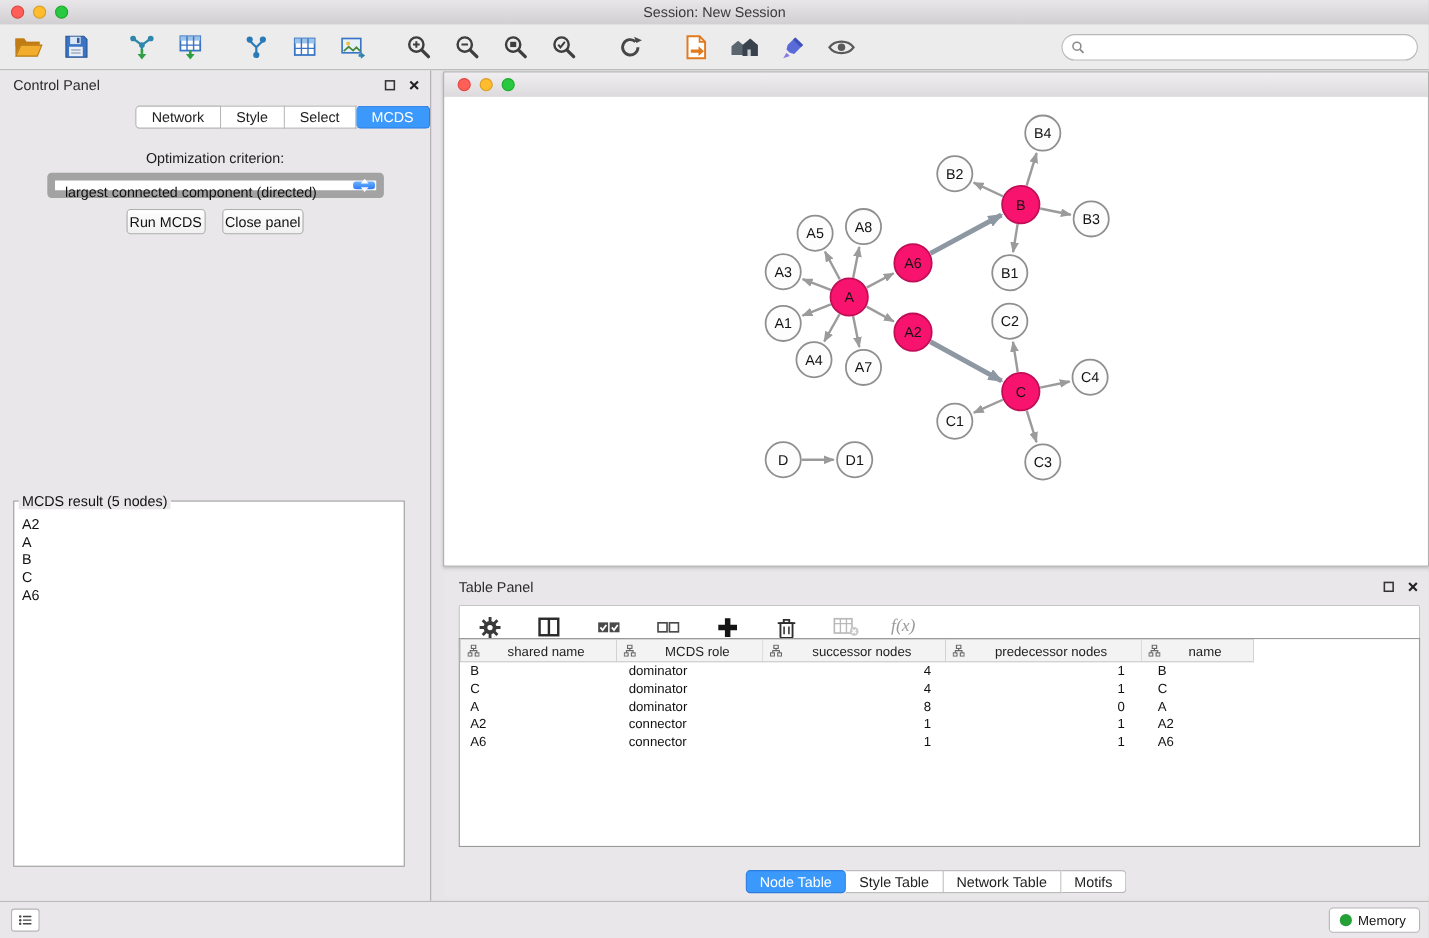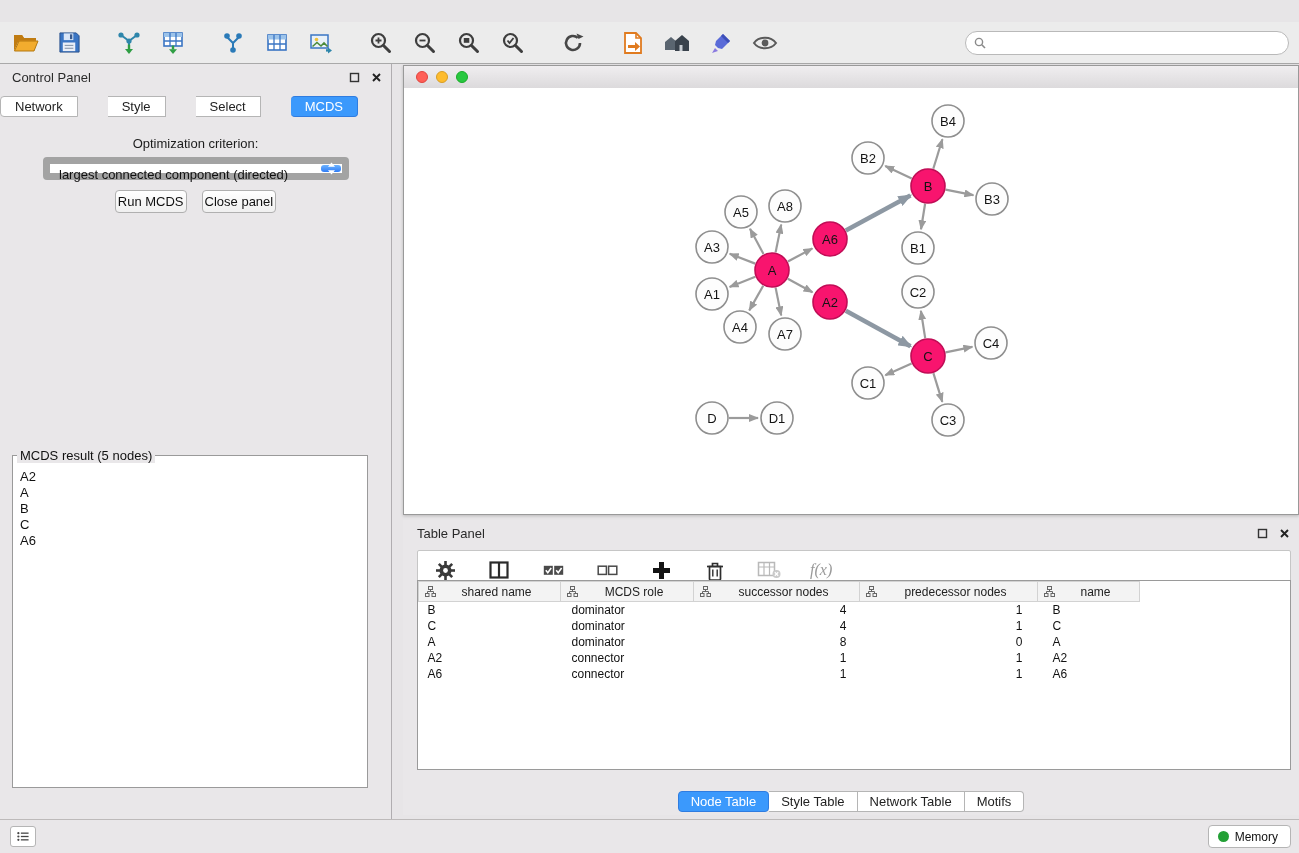--- a/index.html
+++ b/index.html
@@ -30,21 +30,21 @@
   
   .content{position:absolute;top:64px;left:0;width:1299px;height:756px;background:#e7e5e7;}
 
   
   .control-panel{position:absolute;left:0;top:0;width:392px;height:756px;background:#e9e7e9;
     border-right:1px solid #b0adb0;box-sizing:border-box;}
   .panel-head{position:absolute;top:6px;left:12px;font-size:13px;color:#2a2a2a;}
   .panel-icons{position:absolute;top:6px;right:8px;display:flex;gap:8px;}
   .icon-btn{border:none;background:transparent;padding:0;width:14px;height:14px;cursor:pointer;
     display:flex;align-items:center;justify-content:center;}
-  .cp-tabs{position:absolute;top:32px;left:0;right:0;display:flex;justify-content:flex-start;gap:30px;}
+  .cp-tabs{position:absolute;top:32px;left:0;right:0;display:flex;justify-content:flex-end;}
   .cp-tab{height:21px;padding:0 14px;font-size:13px;background:#fff;border:1px solid #b5b5b5;
     border-left:none;color:#222;cursor:pointer;}
   .cp-tab:first-child{border-left:1px solid #b5b5b5;border-radius:4px 0 0 4px;}
   .cp-tab:last-child{border-radius:0 4px 4px 0;}
   .cp-tab.selected{background:#3b99fc;border-color:#2f7ce0;color:#fff;border-radius:4px;}
   .opt-label{position:absolute;top:72px;left:0;right:0;text-align:center;font-size:13px;color:#1c1c1c;}
   .dropdown{position:absolute;top:93px;left:43px;width:306px;height:23px;background:#fff;
     border:7px solid #a3a3a3;border-radius:4px;box-sizing:border-box;cursor:pointer;}
   .dropdown .dval{position:absolute;left:9px;top:0;line-height:21px;font-size:13px;color:#111;white-space:nowrap;}
   .stepper{position:absolute;right:1px;top:1px;bottom:1px;width:20px;border-radius:3px;
@@ -105,20 +105,28 @@
   .memory-btn{position:absolute;right:8px;top:5px;height:23px;padding:0 12px 0 9px;background:#fff;
     border:1px solid #b5b5b5;border-radius:4px;font-size:12px;color:#111;display:flex;align-items:center;
     gap:6px;cursor:pointer;}
   .mem-dot{width:11px;height:11px;border-radius:50%;background:#23a036;display:inline-block;}
 </style>
 </head>
 <body>
 
 <div class="app">
 
+  <div class="titlebar">
+    <div class="lights">
+      <span class="light red"></span>
+      <span class="light yellow"></span>
+      <span class="light green"></span>
+    </div>
+    <div class="win-title">Session: New Session</div>
+  </div>
 
   <div class="toolbar">
     <div class="tgroup">
       <button class="tbtn">
         <svg width="27" height="23" viewBox="0 0 27 23">
             <path d="M2 4h8l2 3h12v4H2z" fill="#d88a1a"></path>
             <path d="M2 20V4h8l2 3h12v2H7L2 20" fill="#c07c12"></path>
             <path d="M7 10h19l-4 10H2.5z" fill="#f2ac2e" stroke="#b5790f"></path>
           </svg>
       </button>

